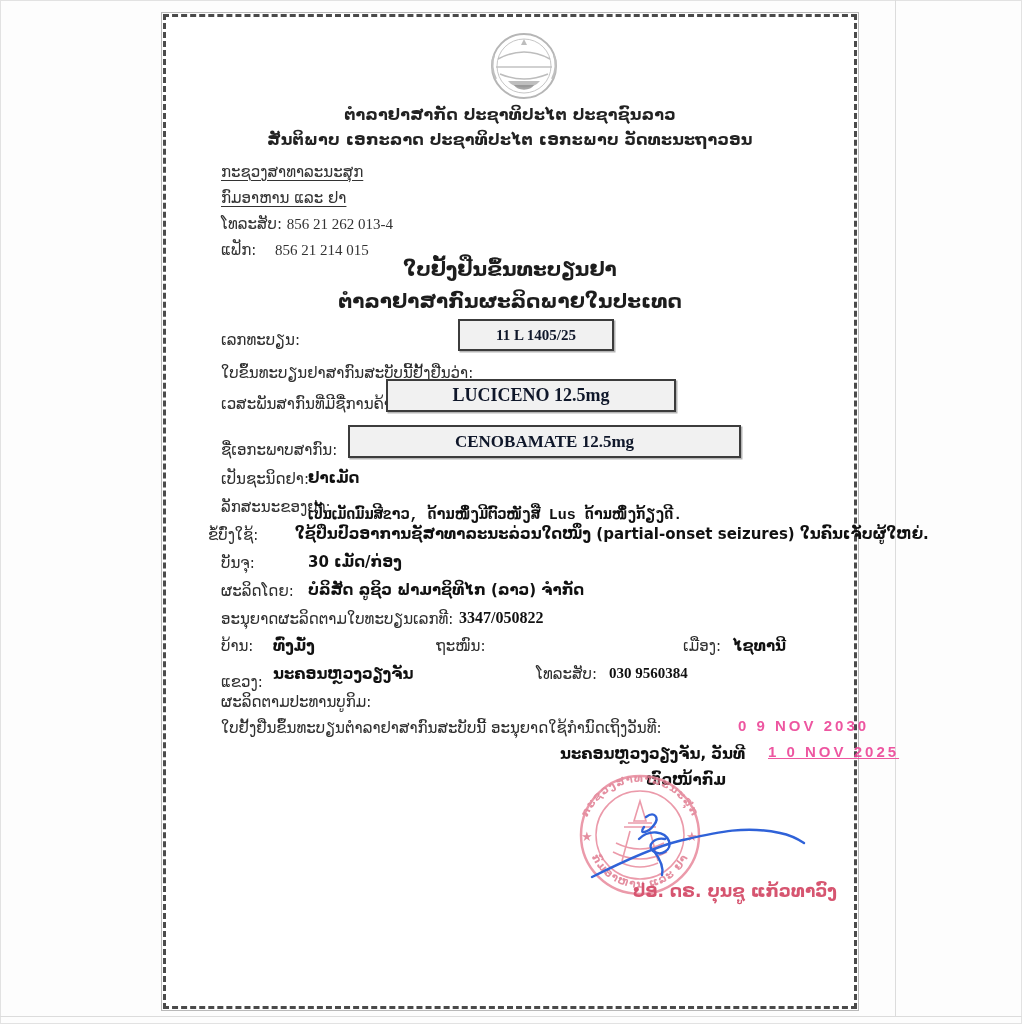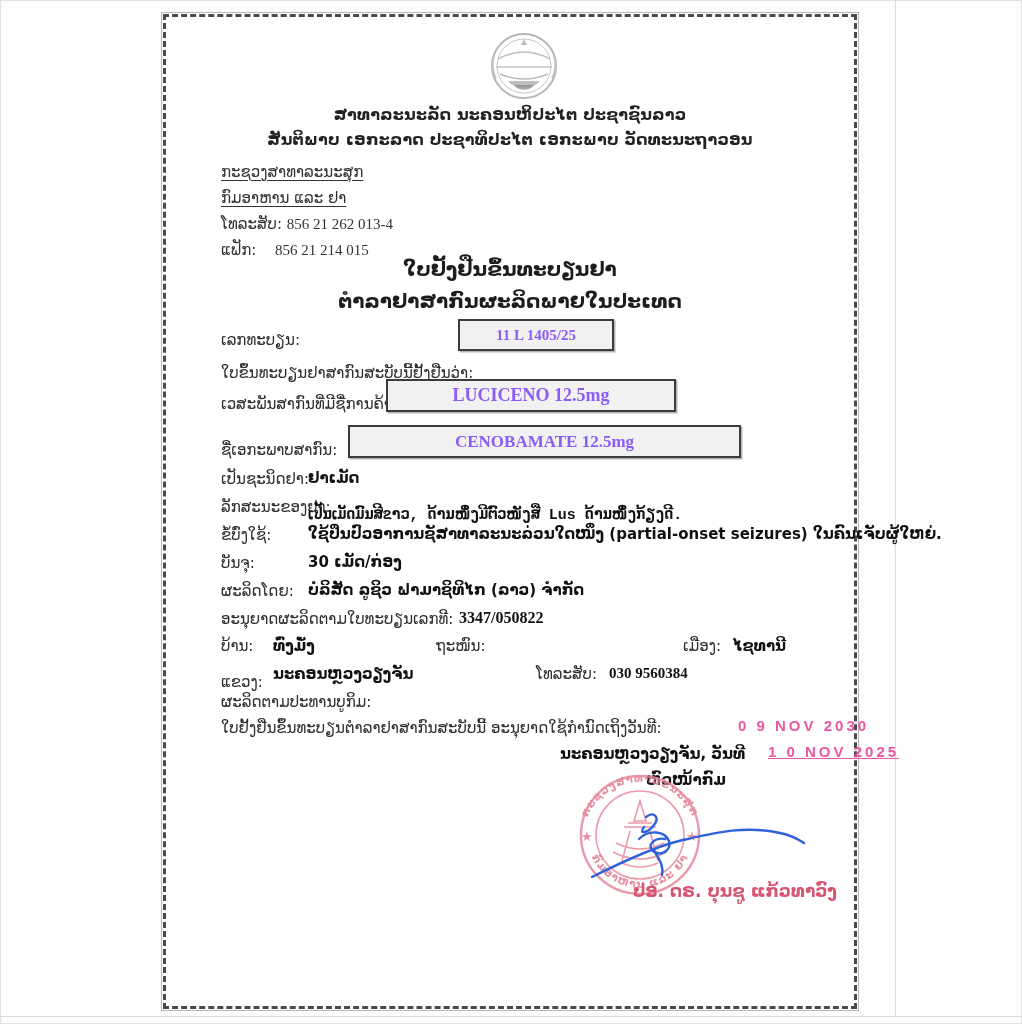--- a/index.html
+++ b/index.html
@@ -22,21 +22,21 @@
   .min-line { font-size:15px; color:#333; }
   .u { text-decoration:underline; text-underline-offset:3px; }
   .serif { font-family:"Liberation Serif","DejaVu Serif",serif; }
 
   .lbl { font-size:15px; color:#2e2e2e; }
   .val { font-size:15px; font-weight:bold; color:#111; }
   .valserif { font-family:"Liberation Serif","DejaVu Serif",serif; font-weight:bold; font-size:16px; color:#111; }
 
   .boxfield { position:absolute; border:2px solid #3c3c3c; background:#f1f1f1;
     box-shadow:1.5px 1.5px 0 rgba(90,90,90,.45); display:flex; align-items:center; justify-content:center;
-    font-family:"Liberation Serif","DejaVu Serif",serif; font-weight:bold; color:#8b5cf6; }
+    font-family:"Liberation Serif","DejaVu Serif",serif; font-weight:bold; color:#0f172a; }
 
   .redstamp { font-family:"Liberation Sans","DejaVu Sans",sans-serif; font-weight:bold;
     color:#ec4899; letter-spacing:3px; font-size:15px; opacity:.92; }
   .redname { font-weight:bold; color:#d65570; font-size:17px; }
 
   .sig-wrap svg, .seal-wrap svg, .emblem svg { display:block; }
 </style>
 </head>
 <body>
 
@@ -53,21 +53,21 @@
       <path d="M22,38 h56" stroke="#c2c2c2" stroke-width="1.5"></path>
       <path d="M26,45 q24,10 48,0" fill="none" stroke="#bdbdbd" stroke-width="1.5"></path>
       <path d="M47,16 l3,-6 3,6 z" fill="#bdbdbd"></path>
       <path d="M34,52 a18,12 0 0 0 32,0 z" fill="#a8a8a8" opacity="0.75"></path>
       <path d="M40,56 a11,8 0 0 0 20,0 z" fill="#8f8f8f" opacity="0.8"></path>
       <path d="M20,26 q-4,12 2,24" fill="none" stroke="#c0c0c0" stroke-width="2"></path>
       <path d="M80,26 q4,12 -2,24" fill="none" stroke="#c0c0c0" stroke-width="2"></path>
     </svg>
   </div>
 
-  <div class="abs center hdr" style="top:88px;">ສາທາລະນະລັດ ນະຄອນຫິປະໄຕ ປະຊາຊົນລາວ</div>
+  <div class="abs center hdr" style="top:88px;">ຕຳລາຢາສາກັດ ປະຊາທິປະໄຕ ປະຊາຊົນລາວ</div>
   <div class="abs center hdr" style="top:113px;">ສັນຕິພາບ ເອກະລາດ ປະຊາທິປະໄຕ ເອກະພາບ ວັດທະນະຖາວອນ</div>
 
   <div class="abs min-line u" style="left:55px; top:146px;">ກະຊວງສາທາລະນະສຸກ</div>
   <div class="abs min-line u" style="left:55px; top:172px;">ກົມອາຫານ ແລະ ຢາ</div>
   <div class="abs min-line" style="left:55px; top:198px;">
     <span>ໂທລະສັບ:</span>
     <span class="serif">856 21 262 013-4</span>
   </div>
   <div class="abs min-line" style="left:55px; top:224px;">
     <span>ແຟັກ:</span>
@@ -89,21 +89,21 @@
   <div class="boxfield" style="left:182px; top:408px; width:393px; height:33px; font-size:17px;">CENOBAMATE 12.5mg</div>
 
   <div class="abs" style="left:55px; top:452px;">
     <span class="lbl">ເປັນຊະນິດຢາ:</span>
     <span class="val abs" style="left:87px; top:0;">ຢາເມັດ</span>
   </div>
   <div class="abs" style="left:55px; top:480px;">
     <span class="lbl">ລັກສະນະຂອງຢາ:</span>
     <span class="val abs" style="left:87px; top:8px;font-family:Liberation Mono, monospace;">ເປັນເມັດມົນສີຂາວ, ດ້ານໜຶ່ງມີຕົວໜັງສື Lus ດ້ານໜຶ່ງກ້ຽງດີ.</span>
   </div>
-  <div class="abs" style="left:55px; top:508px;">
+  <div class="abs" style="left:42px; top:508px;">
     <span class="lbl">ຂໍ້ບົ່ງໃຊ້:</span>
     <span class="val abs" style="left:87px; top:0;">ໃຊ້ປິ່ນປົວອາການຊັສາທາລະນະລ່ວນໃດໜຶ່ງ (partial-onset seizures) ໃນຄົນເຈັບຜູ້ໃຫຍ່.</span>
   </div>
   <div class="abs" style="left:55px; top:536px;">
     <span class="lbl">ບັນຈຸ:</span>
     <span class="val abs" style="left:87px; top:0;">30 ເມັດ/ກ່ອງ</span>
   </div>
   <div class="abs" style="left:55px; top:564px;">
     <span class="lbl">ຜະລິດໂດຍ:</span>
     <span class="val abs" style="left:87px; top:0;">ບໍລິສັດ ລູຊິວ ຟາມາຊິທິໄກ (ລາວ) ຈຳກັດ</span>

